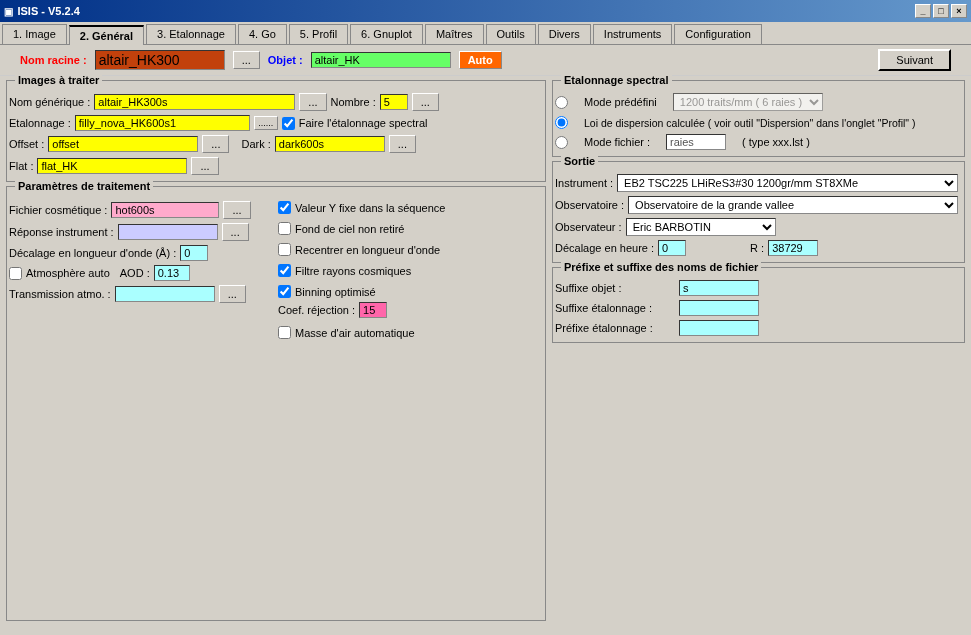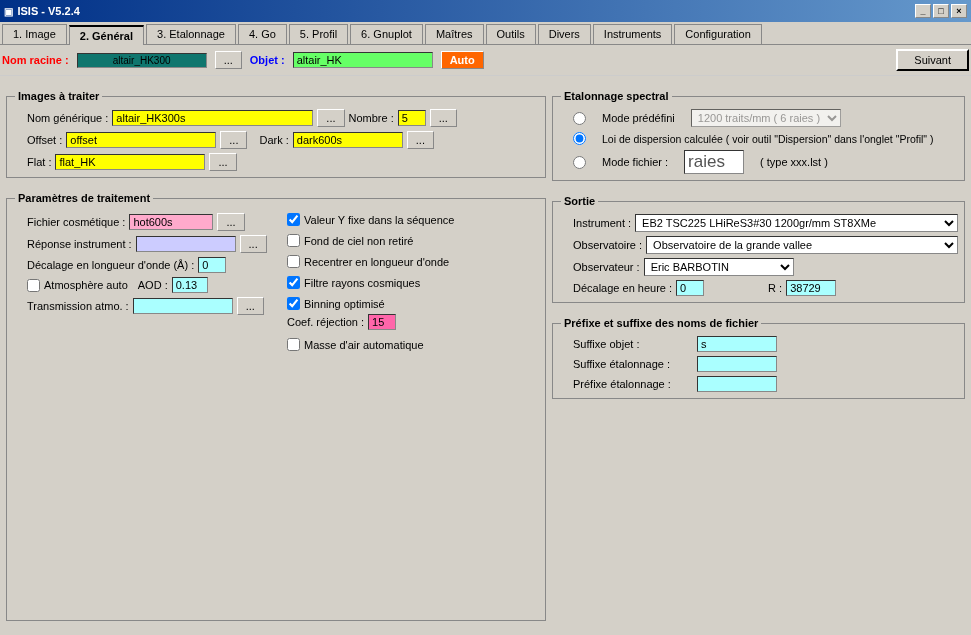--- a/index.html
+++ b/index.html
@@ -54,59 +54,58 @@
     .menu-tab.active {
       background: #d4d0c8;
       border-top: 2px solid #000;
       font-weight: bold;
       position: relative;
       top: 1px;
       z-index: 1;
     }
     .toolbar {
       background: #d4d0c8;
-      padding: 4px 2px;
+      padding: 4px 20px;
       display: flex;
       align-items: center;
       gap: 8px;
       border-bottom: 1px solid #ccc;
     }
     .label-red { color: red; font-weight: bold; font-size: 11px; }
     .label-blue { color: blue; font-weight: bold; font-size: 11px; }
-    .input-orange { background: #0f766e; border: 1px inset #888; padding: 1px 3px; width: 130px; font-size: 10px; text-align: center; }
+    .input-orange { background: #c2410c; border: 1px inset #888; padding: 1px 3px; width: 130px; font-size: 14px; }
     .input-green { background: #66ff66; border: 1px inset #888; padding: 1px 3px; font-size: 11px; }
     .input-yellow { background: #ffff00; border: 1px inset #888; padding: 1px 3px; font-size: 11px; }
     .input-pink { background: #ffaacc; border: 1px inset #888; padding: 1px 3px; font-size: 11px; }
     .input-cyan { background: #aaffff; border: 1px inset #888; padding: 1px 3px; font-size: 11px; }
     .input-lavender { background: #ccccff; border: 1px inset #888; padding: 1px 3px; font-size: 11px; }
-    .input-white { background: #ffffff; border: 1px inset #888; padding: 1px 3px; font-size: 17px; }
+    .input-white { background: #ffffff; border: 1px inset #888; padding: 1px 3px; font-size: 11px; }
     .btn {
       background: #d4d0c8;
       border: 1px solid #888;
       border-top-color: #fff;
       border-left-color: #fff;
       padding: 2px 8px;
       font-size: 11px;
       cursor: pointer;
       min-width: 24px;
     }
     .main-content {
       display: flex;
       padding: 4px 6px;
       gap: 6px;
       height: calc(635px - 22px - 30px - 34px);
     }
     .left-panel { flex: 0 0 540px; display: flex; flex-direction: column; gap: 4px; }
     .right-panel { flex: 1; display: flex; flex-direction: column; gap: 4px; }
     .group-box {
       border: 1px solid #888;
-      padding: 4px 6px 6px 20px;
+      padding: 4px 6px 6px 2px;
       position: relative;
       background: #d4d0c8;
-      margin-top: 16px;
     }
     .group-title {
       position: absolute;
       top: -7px;
       left: 8px;
       background: #d4d0c8;
       padding: 0 3px;
       font-size: 11px;
       font-weight: bold;
     }
@@ -188,20 +187,27 @@
 
       <div class="form-row" style="margin-top:8px;">
         <span class="form-label">Nom générique :</span>
         <input class="input-yellow" type="text" style="width: 201px;" value="altair_HK300s">
         <button class="btn">...</button>
         <span class="form-label">Nombre :</span>
         <input class="input-yellow" type="text" style="width: 28px;" value="5">
         <button class="btn">...</button>
       </div>
 
+      <div class="form-row">
+        <span class="form-label">Etalonnage :</span>
+        <input class="input-yellow" type="text" style="width: 175px;" value="filly_nova_HK600s1">
+        <button class="btn" style="font-size:9px;padding:1px 3px;">......</button>
+        <input type="checkbox" checked="" style="">
+        <span class="form-label">Faire l'étalonnage spectral</span>
+      </div>
 
       <div class="form-row">
         <span class="form-label">Offset :</span>
         <input class="input-yellow" type="text" style="width: 150px;" value="offset">
         <button class="btn">...</button>
         <span class="form-label" style="margin-left:8px;">Dark :</span>
         <input class="input-yellow" type="text" style="width: 110px;" value="dark600s">
         <button class="btn">...</button>
       </div>
 
@@ -212,21 +218,21 @@
       </div>
     </div>
 
     <div class="group-box" style="flex:1;">
       <span class="group-title">Paramètres de traitement</span>
 
       <div class="col2" style="margin-top:6px;">
         <div class="col-half">
           <div class="form-row">
             <span class="form-label">Fichier cosmétique :</span>
-            <input class="input-pink" type="text" style="width: 84px;" value="hot600s">
+            <input class="input-pink" type="text" style="width: 108px;" value="hot600s">
             <button class="btn">...</button>
           </div>
           <div class="form-row">
             <span class="form-label">Réponse instrument :</span>
             <input class="input-lavender" type="text" style="width: 100px;" value="">
             <button class="btn">...</button>
           </div>
           <div class="form-row">
             <span class="form-label">Décalage en longueur d'onde (Å) :</span>
             <input class="input-cyan" type="text" style="width: 28px;" value="0">

